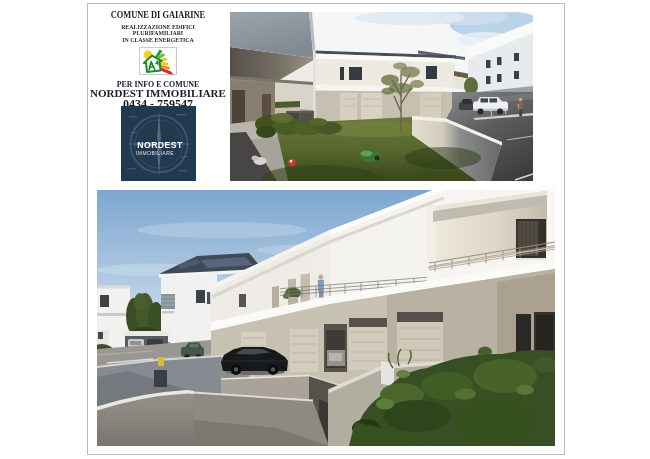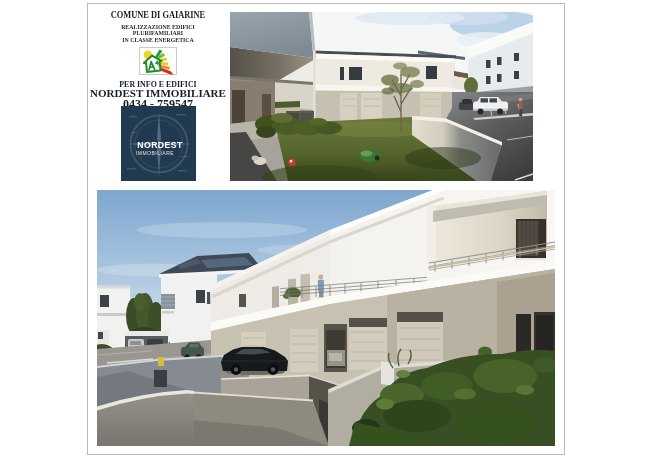--- a/index.html
+++ b/index.html
@@ -37,21 +37,21 @@
 
   <g>
     <g transform="rotate(-6 14 17)">
       <polygon points="5,15 14,8.5 23,15 20.8,15 20.8,24.3 7.2,24.3 7.2,15" fill="#ffffff" stroke="#1f8a2e" stroke-width="2" stroke-linejoin="round"></polygon>
       <path d="M9.5,22.5 L12.3,14.5 L15.1,22.5 M10.4,19.8 L14.2,19.8" stroke="#1f8a2e" stroke-width="1.7" fill="none" stroke-linecap="round" stroke-linejoin="round"></path>
       <path d="M18.6,14.5 L16.9,16.8 L19.6,16.8 M18.9,14.8 L18.9,18.6" stroke="#1f8a2e" stroke-width="1.1" fill="none" stroke-linecap="round"></path>
     </g>
   </g>
 </svg>
 
-<div class="abs ctr" style="top:80.5px;font-size:7.9px;font-weight:bold;color:#181f29;line-height:1;">PER INFO E EDIFICI</div>
+<div class="abs ctr" style="top:80.5px;font-size:7.9px;font-weight:bold;color:#181f29;line-height:1;">PER INFO E COMUNE</div>
 
 <div class="abs ctr" style="top:88px;font-size:11px;font-weight:bold;color:#181f29;line-height:1;">NORDEST IMMOBILIARE</div>
 
 <div class="abs ctr" style="top:98.4px;font-size:12px;font-weight:bold;color:#181f29;line-height:1;">0434 - 759547</div>
 
 <svg class="abs" style="left:121px;top:106px;" width="75" height="75" viewBox="0 0 75 75">
   <rect width="75" height="75" fill="#223a50"></rect>
   <g stroke="#7a97ae" fill="none" opacity="0.35">
     <circle cx="38" cy="38" r="28.5" stroke-width="1.6"></circle>
     <circle cx="38" cy="38" r="24" stroke-width="0.6"></circle>

